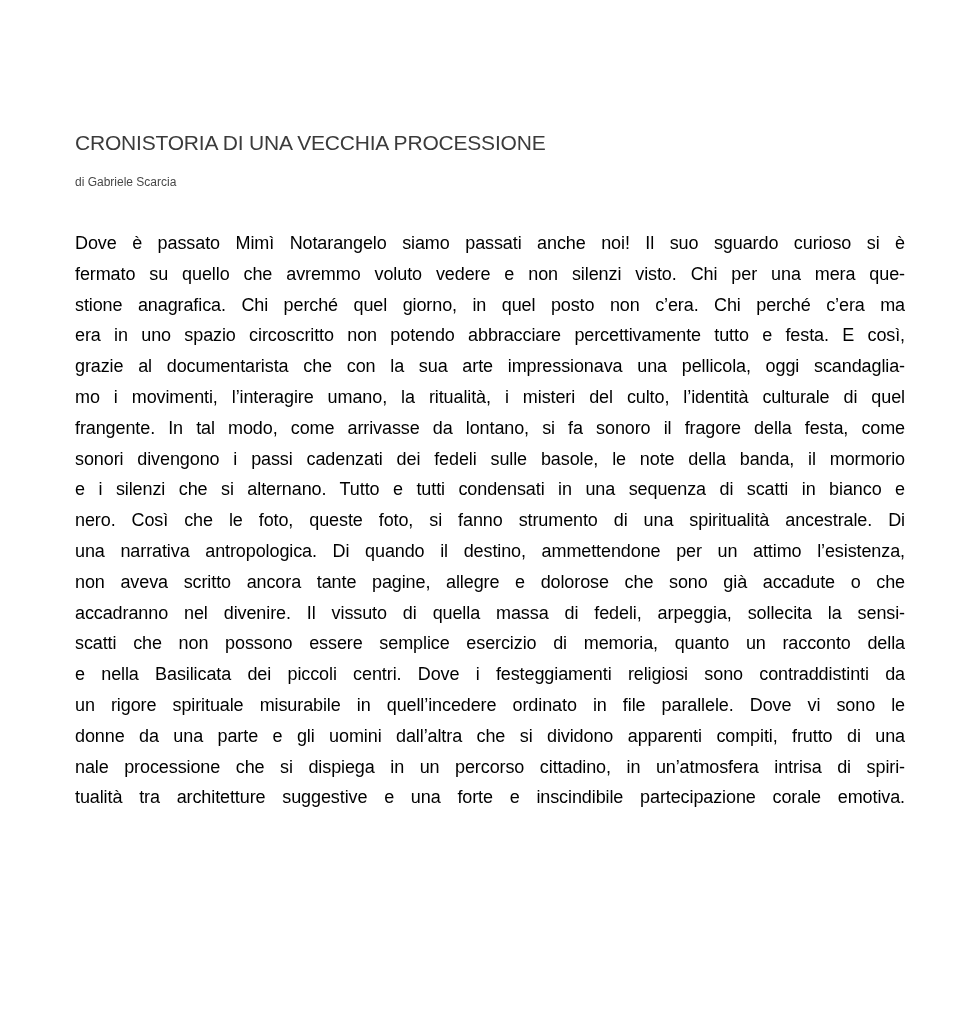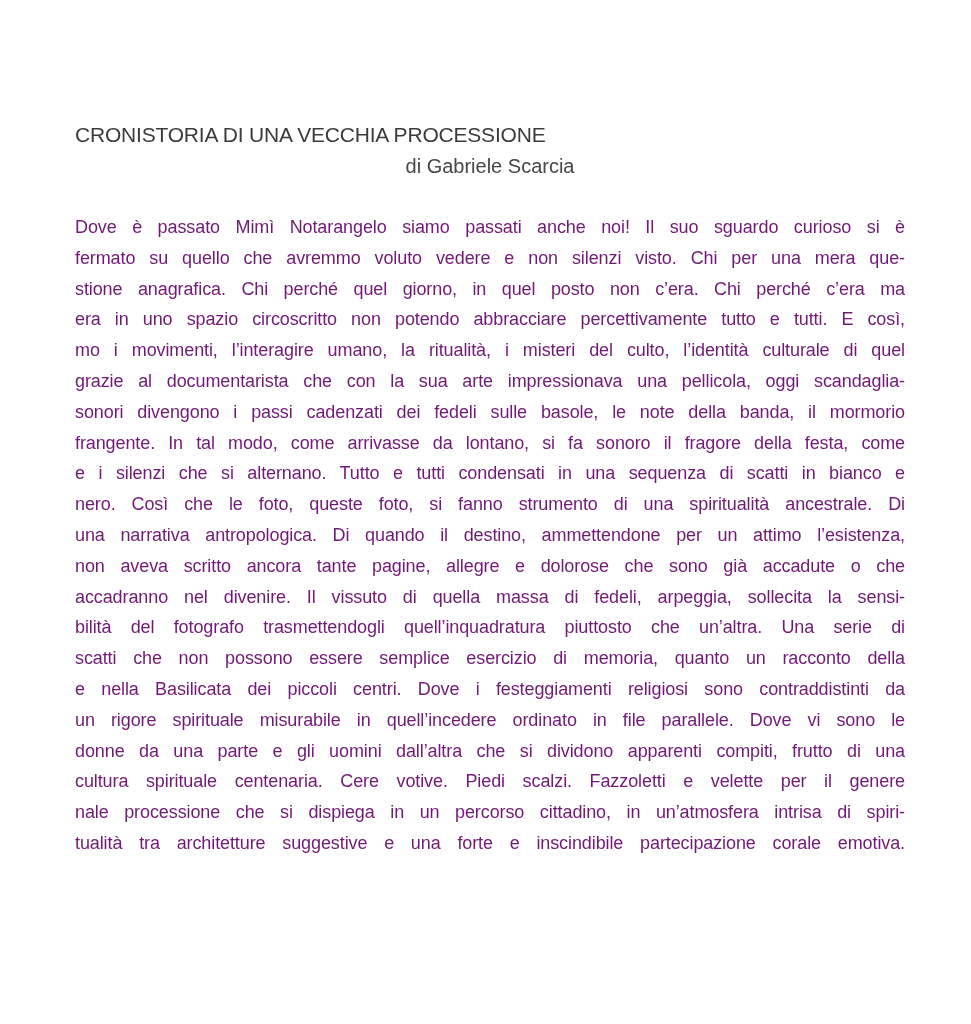--- a/index.html
+++ b/index.html
@@ -12,75 +12,72 @@
     height: 1024px;
     background: #ffffff;
     font-family: "Liberation Sans", "DejaVu Sans", sans-serif;
     color: #3b3b3b;
     overflow: hidden;
     position: relative;
   }
   .content {
     position: absolute;
     left: 75px;
-    top: 8px;
+    top: 16px;
     width: 830px;
   }
   .title {
     margin: 114px 0 0 0;
     font-size: 21px;
     line-height: 26px;
     font-weight: 400;
     letter-spacing: -0.2px;
     color: #3b3b3b;
     white-space: nowrap;
   }
   .byline {
-    margin-top: 8px;
-    font-size: 20px;
+    margin-top: 16px;
+    font-size: 12px;
     line-height: 20px;
     color: #474747;
-    text-align: center;
   }
   .body-text {
     margin-top: 36px;
     font-size: 18px;
     letter-spacing: -0.1px;
-    color: #701a75;
+    color: #000000;
   }
   .line {
     line-height: 30.8px;
     text-align: justify;
     -moz-text-align-last: justify;
     text-align-last: justify;
     text-justify: inter-word;
   }
 </style>
 </head>
 <body>
 
 <div class="content">
   <h1 class="title">CRONISTORIA DI UNA VECCHIA PROCESSIONE</h1>
   <div class="byline">di Gabriele Scarcia</div>
   <div class="body-text">
       <div class="line">Dove è passato Mimì Notarangelo siamo passati anche noi! Il suo sguardo curioso si è</div>
       <div class="line">fermato su quello che avremmo voluto vedere e non silenzi visto. Chi per una mera que-</div>
       <div class="line">stione anagrafica. Chi perché quel giorno, in quel posto non c’era. Chi perché c’era ma</div>
-      <div class="line">era in uno spazio circoscritto non potendo abbracciare percettivamente tutto e tutti. E così,</div>
+      <div class="line">era in uno spazio circoscritto non potendo abbracciare percettivamente tutto e festa. E così,</div>
+      <div class="line">grazie al documentarista che con la sua arte impressionava una pellicola, oggi scandaglia-</div>
       <div class="line">mo i movimenti, l’interagire umano, la ritualità, i misteri del culto, l’identità culturale di quel</div>
-      <div class="line">grazie al documentarista che con la sua arte impressionava una pellicola, oggi scandaglia-</div>
+      <div class="line">frangente. In tal modo, come arrivasse da lontano, si fa sonoro il fragore della festa, come</div>
       <div class="line">sonori divengono i passi cadenzati dei fedeli sulle basole, le note della banda, il mormorio</div>
-      <div class="line">frangente. In tal modo, come arrivasse da lontano, si fa sonoro il fragore della festa, come</div>
       <div class="line">e i silenzi che si alternano. Tutto e tutti condensati in una sequenza di scatti in bianco e</div>
       <div class="line">nero. Così che le foto, queste foto, si fanno strumento di una spiritualità ancestrale. Di</div>
       <div class="line">una narrativa antropologica. Di quando il destino, ammettendone per un attimo l’esistenza,</div>
       <div class="line">non aveva scritto ancora tante pagine, allegre e dolorose che sono già accadute o che</div>
       <div class="line">accadranno nel divenire. Il vissuto di quella massa di fedeli, arpeggia, sollecita la sensi-</div>
-      <div class="line">bilità del fotografo trasmettendogli quell’inquadratura piuttosto che un’altra. Una serie di</div>
       <div class="line">scatti che non possono essere semplice esercizio di memoria, quanto un racconto della</div>
       <div class="line">e nella Basilicata dei piccoli centri. Dove i festeggiamenti religiosi sono contraddistinti da</div>
       <div class="line">un rigore spirituale misurabile in quell’incedere ordinato in file parallele. Dove vi sono le</div>
       <div class="line">donne da una parte e gli uomini dall’altra che si dividono apparenti compiti, frutto di una</div>
-      <div class="line">cultura spirituale centenaria. Cere votive. Piedi scalzi. Fazzoletti e velette per il genere</div>
       <div class="line">nale processione che si dispiega in un percorso cittadino, in un’atmosfera intrisa di spiri-</div>
       <div class="line">tualità tra architetture suggestive e una forte e inscindibile partecipazione corale emotiva.</div>
     </div>
 </div>
 
 </body></html>

